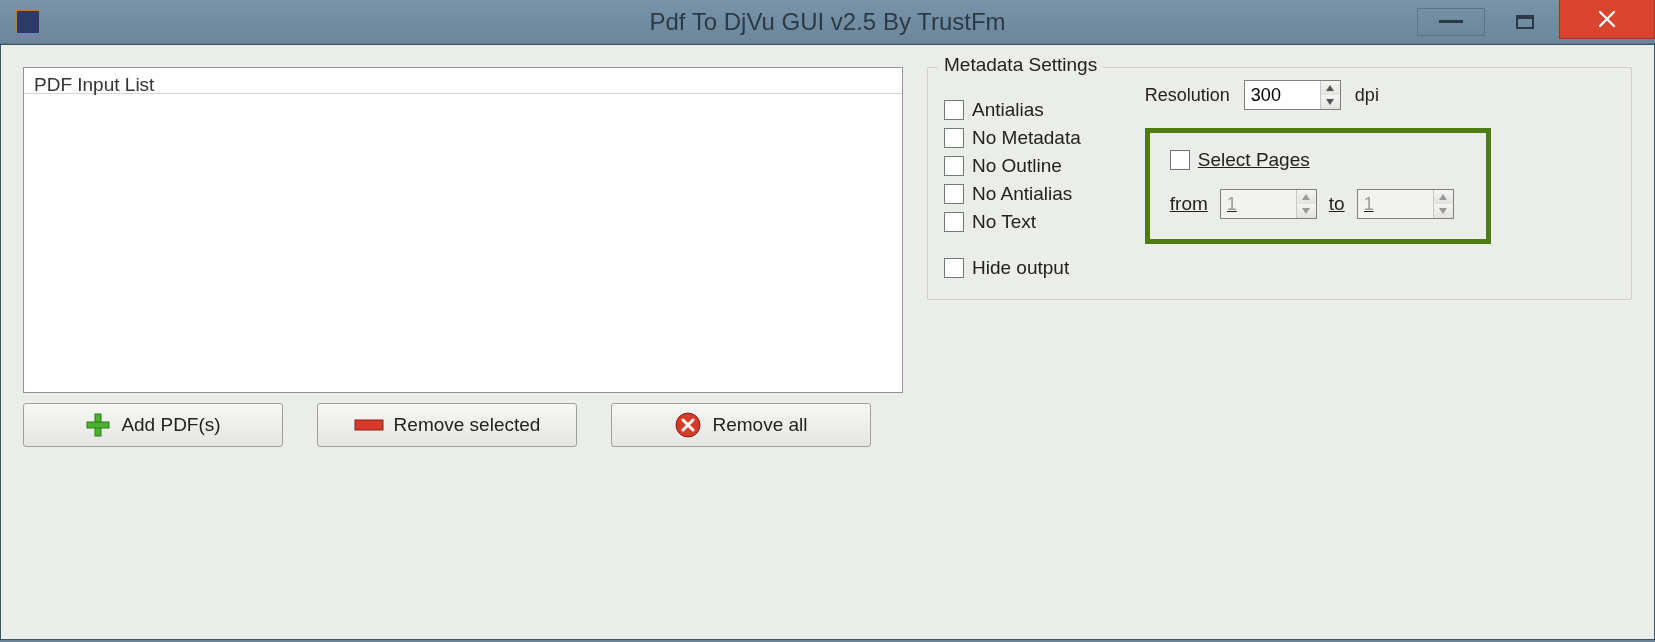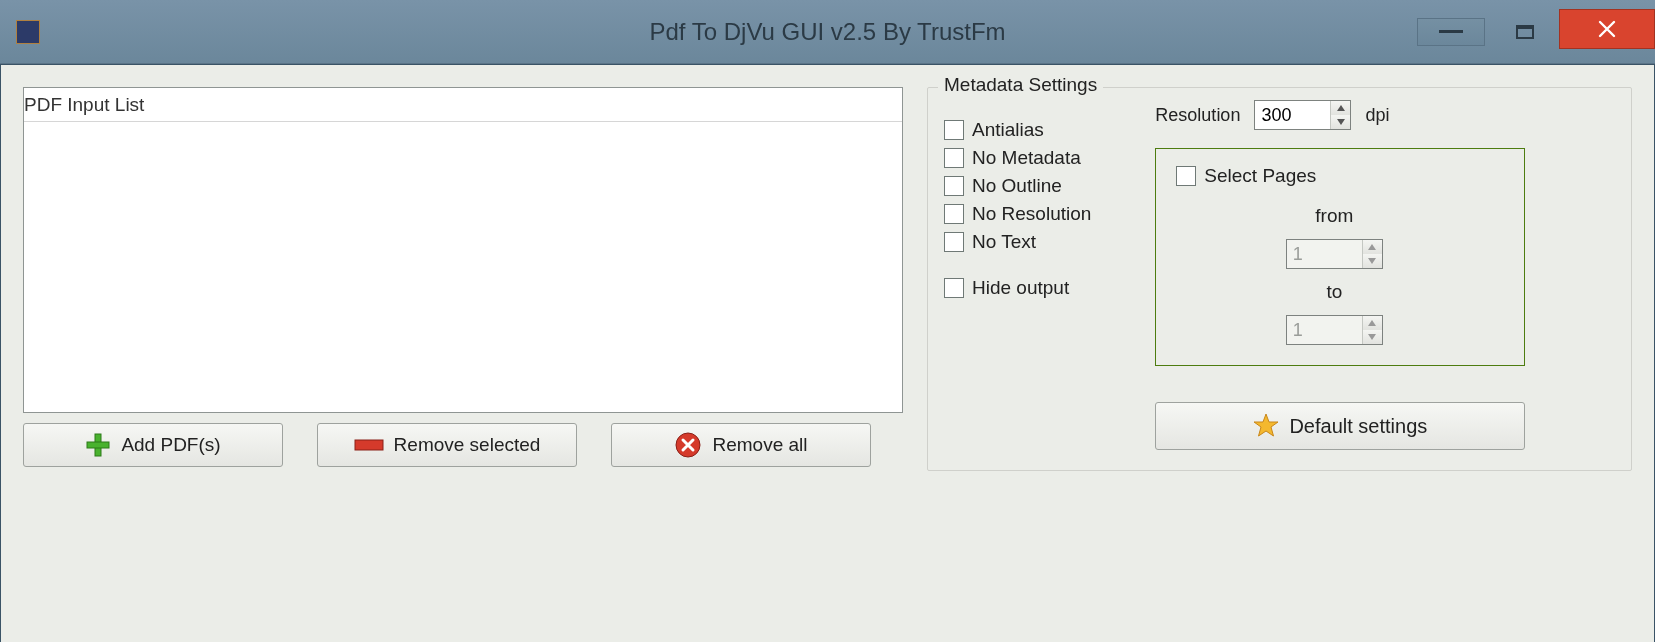--- a/index.html
+++ b/index.html
@@ -9,21 +9,21 @@
   font-size: 18px;
   color: #222;
   background: #6a8599;
   width: 1655px;
   height: 642px;
   overflow: hidden;
 }
 
 
 .titlebar {
-  height: 64px;
+  height: 44px;
   background: linear-gradient(#7993a8, #6b879b);
   display: flex;
   align-items: center;
   color: #2a3d4b;
   position: relative;
   padding-left: 16px;
   border-bottom: 1px solid #5b7487;
 }
 .titlebar .app-icon {
   width: 24px; height: 24px;
@@ -81,22 +81,23 @@
 }
 
 
 .leftcol { width: 880px; }
 .listbox {
   border: 1px solid #8f9593;
   background: #fff;
   height: 326px;
 }
 .listheader {
-  height: 34px;
+  height: 26px;
   line-height: 34px;
+  padding-left: 10px;
   border-bottom: 1px solid #d6d6d6;
   font-size: 19px;
   color: #333;
 }
 
 .listbtn-row {
   display: flex;
   gap: 34px;
   margin-top: 10px;
 }
@@ -178,24 +179,25 @@
 }
 .spin .arrow {
   flex: 1;
   display: flex; align-items: center; justify-content: center;
   background: linear-gradient(#f4f5f2, #e2e3df);
   cursor: pointer;
 }
 .spin .arrow svg { width: 8px; height: 6px; }
 
 .pagesbox {
-  border: 1px solid #4d7c0f;
+  border: 5px solid #4d7c0f;
   padding: 16px 32px 20px 20px;
-}
-.pagesrow { display: flex; align-items: center; gap: 12px; margin-top: 18px; font-size: 19px; flex-direction: column;}
+  text-decoration: underline;
+}
+.pagesrow { display: flex; align-items: center; gap: 12px; margin-top: 18px; font-size: 19px;}
 
 .default-row { margin-top: 18px; display: flex; justify-content: center; }
 .btn.default-btn { width: 370px; height: 48px; font-size: 20px; }
 
 
 .bottomrow {
   margin-top: 28px;
   display: flex;
   align-items: center;
 }
@@ -275,21 +277,21 @@
             <label class="chk">
                 <span class="chkbox"></span>
                 <span>No Metadata</span>
               </label>
             <label class="chk">
                 <span class="chkbox"></span>
                 <span>No Outline</span>
               </label>
             <label class="chk">
                 <span class="chkbox"></span>
-                <span>No Resolution</span>
+                <span>No Antialias</span>
               </label>
             <label class="chk">
                 <span class="chkbox"></span>
                 <span>No Text</span>
               </label>
             <div style="height:12px"></div>
             <label class="chk">
                 <span class="chkbox"></span>
                 <span>Hide output</span>
               </label>
@@ -350,29 +352,19 @@
                     <span class="arrow">
                         <svg viewBox="0 0 8 6">
                           <path d="M0 0 L4 6 L8 0 Z" fill="#999"></path>
                         </svg>
                       </span>
                   </span>
                 </span>
               </div>
             </div>
 
-            <div class="default-row">
-              <button class="btn default-btn">
-                <span class="ico">
-                  <svg width="26" height="26" viewBox="0 0 26 26">
-                      <path d="M13 1 L16 9 L25 9 L18 14 L20.5 23 L13 18 L5.5 23 L8 14 L1 9 L10 9 Z" fill="#f4b82e" stroke="#c8871a" stroke-width="1"></path>
-                    </svg>
-                </span>
-                <span>Default settings</span>
-              </button>
-            </div>
           </div>
         </div>
       </div>
     </div>
   </div>
 
 </div>
 
 </body></html>

